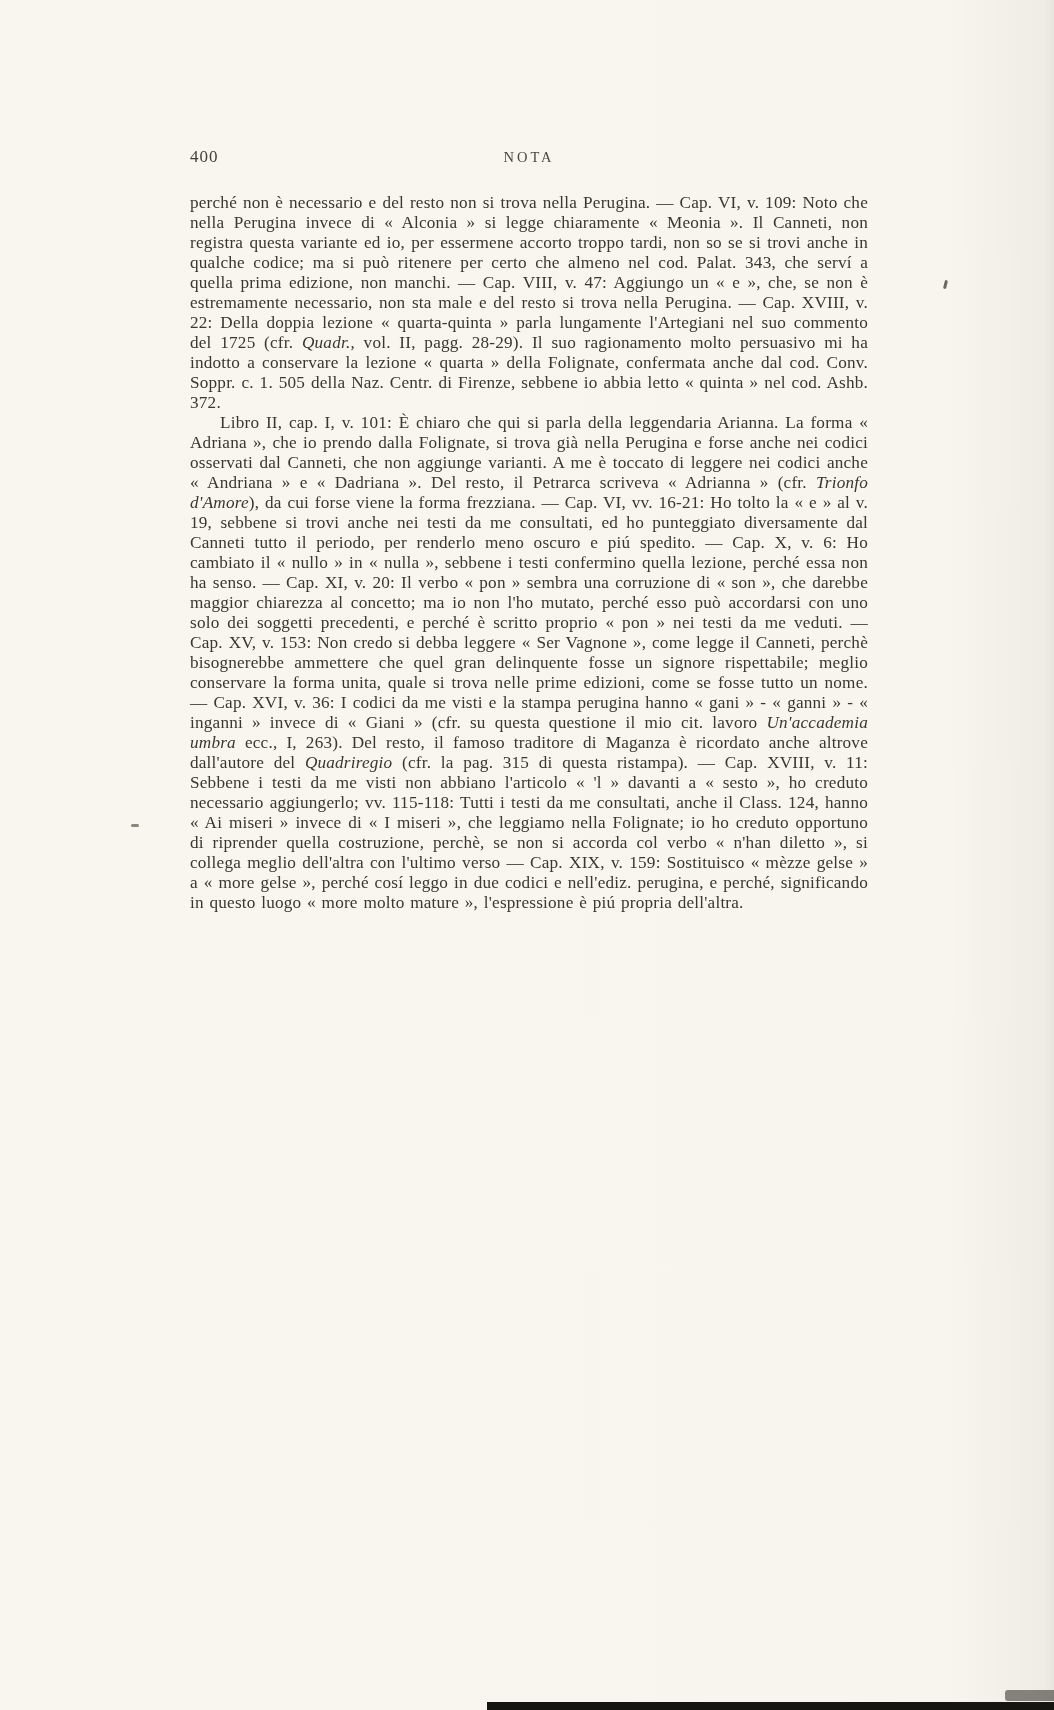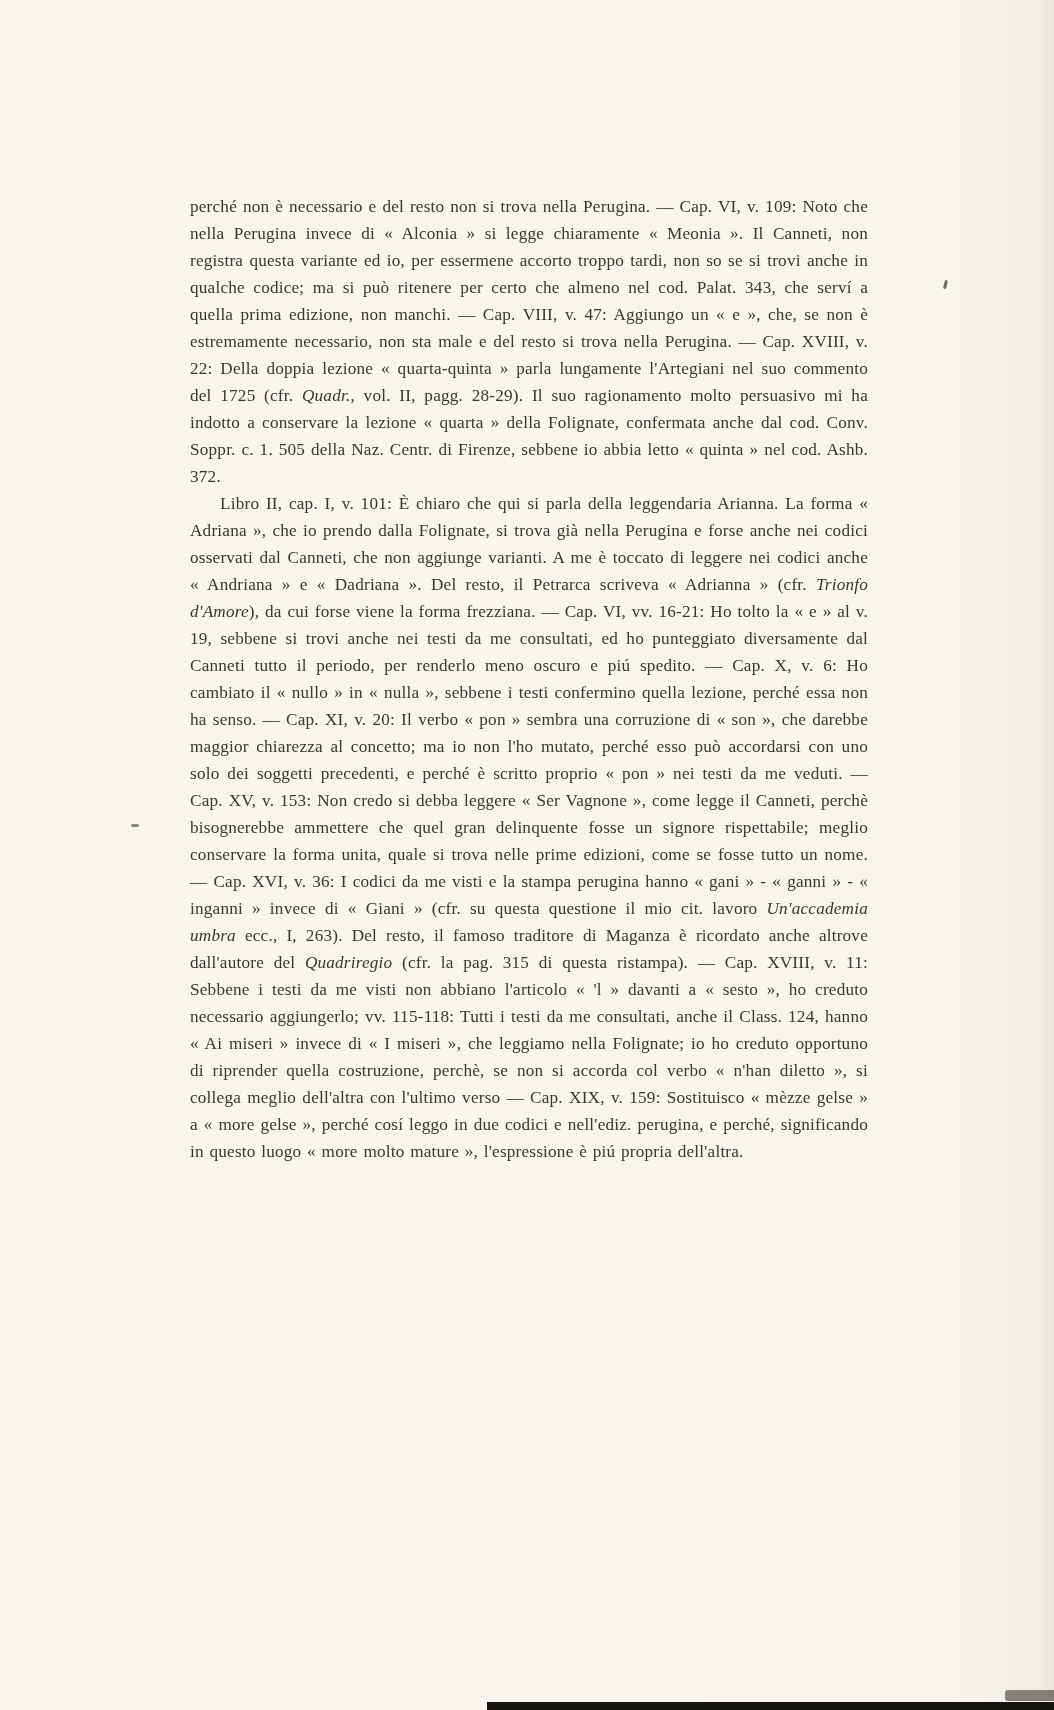--- a/index.html
+++ b/index.html
@@ -41,21 +41,21 @@
     letter-spacing: 3px;
     color: #4a473d;
   }
 
   .text-block {
     position: absolute;
     top: 193px;
     left: 190px;
     width: 678px;
     font-size: 17.2px;
-    line-height: 27px;
+    line-height: 20px;
     text-align: justify;
     letter-spacing: 0.2px;
     word-spacing: 1.2px;
     color: #39372e;
   }
   .para { margin: 0; }
   .para.indent { text-indent: 30px; }
   .italic { font-style: italic; }
 
   
@@ -94,20 +94,24 @@
     width: 567px;
     height: 8px;
     background: #161510;
   }
 </style>
 </head>
 <body>
 
 <div class="page">
 
+  <div class="header-row">
+    <span class="page-number">400</span>
+    <span class="header-title">NOTA</span>
+  </div>
 
   <div class="text-block">
       <p class="para"><span>perché non è necessario e del resto non si trova nella Perugina. — Cap. VI, v. 109: Noto che nella Perugina invece di « Alconia » si legge chiaramente « Meonia ». Il Canneti, non registra questa variante ed io, per essermene accorto troppo tardi, non so se si trovi anche in qualche codice; ma si può ritenere per certo che almeno nel cod. Palat. 343, che serví a quella prima edizione, non manchi. — Cap. VIII, v. 47: Aggiungo un « e », che, se non è estremamente necessario, non sta male e del resto si trova nella Perugina. — Cap. XVIII, v. 22: Della doppia lezione « quarta-quinta » parla lungamente l'Artegiani nel suo commento del 1725 (cfr. </span><span class="italic">Quadr.</span><span>, vol. II, pagg. 28-29). Il suo ragionamento molto persuasivo mi ha indotto a conservare la lezione « quarta » della Folignate, confermata anche dal cod. Conv. Soppr. c. 1. 505 della Naz. Centr. di Firenze, sebbene io abbia letto « quinta » nel cod. Ashb. 372.</span></p>
       <p class="para indent"><span>Libro II, cap. I, v. 101: È chiaro che qui si parla della leggendaria Arianna. La forma « Adriana », che io prendo dalla Folignate, si trova già nella Perugina e forse anche nei codici osservati dal Canneti, che non aggiunge varianti. A me è toccato di leggere nei codici anche « Andriana » e « Dadriana ». Del resto, il Petrarca scriveva « Adrianna » (cfr. </span><span class="italic">Trionfo d'Amore</span><span>), da cui forse viene la forma frezziana. — Cap. VI, vv. 16-21: Ho tolto la « e » al v. 19, sebbene si trovi anche nei testi da me consultati, ed ho punteggiato diversamente dal Canneti tutto il periodo, per renderlo meno oscuro e piú spedito. — Cap. X, v. 6: Ho cambiato il « nullo » in « nulla », sebbene i testi confermino quella lezione, perché essa non ha senso. — Cap. XI, v. 20: Il verbo « pon » sembra una corruzione di « son », che darebbe maggior chiarezza al concetto; ma io non l'ho mutato, perché esso può accordarsi con uno solo dei soggetti precedenti, e perché è scritto proprio « pon » nei testi da me veduti. — Cap. XV, v. 153: Non credo si debba leggere « Ser Vagnone », come legge il Canneti, perchè bisognerebbe ammettere che quel gran delinquente fosse un signore rispettabile; meglio conservare la forma unita, quale si trova nelle prime edizioni, come se fosse tutto un nome. — Cap. XVI, v. 36: I codici da me visti e la stampa perugina hanno « gani » - « ganni » - « inganni » invece di « Giani » (cfr. su questa questione il mio cit. lavoro </span><span class="italic">Un'accademia umbra</span><span> ecc., I, 263). Del resto, il famoso traditore di Maganza è ricordato anche altrove dall'autore del </span><span class="italic">Quadriregio</span><span> (cfr. la pag. 315 di questa ristampa). — Cap. XVIII, v. 11: Sebbene i testi da me visti non abbiano l'articolo « 'l » davanti a « sesto », ho creduto necessario aggiungerlo; vv. 115-118: Tutti i testi da me consultati, anche il Class. 124, hanno « Ai miseri » invece di « I miseri », che leggiamo nella Folignate; io ho creduto opportuno di riprender quella costruzione, perchè, se non si accorda col verbo « n'han diletto », si collega meglio dell'altra con l'ultimo verso — Cap. XIX, v. 159: Sostituisco « mèzze gelse » a « more gelse », perché cosí leggo in due codici e nell'ediz. perugina, e perché, significando in questo luogo « more molto mature », l'espressione è piú propria dell'altra.</span></p>
     </div>
 
   <div class="speck-dash"></div>
   <div class="speck-comma"></div>
   <div class="artifact-corner"></div>
   <div class="artifact-bottom"></div>

